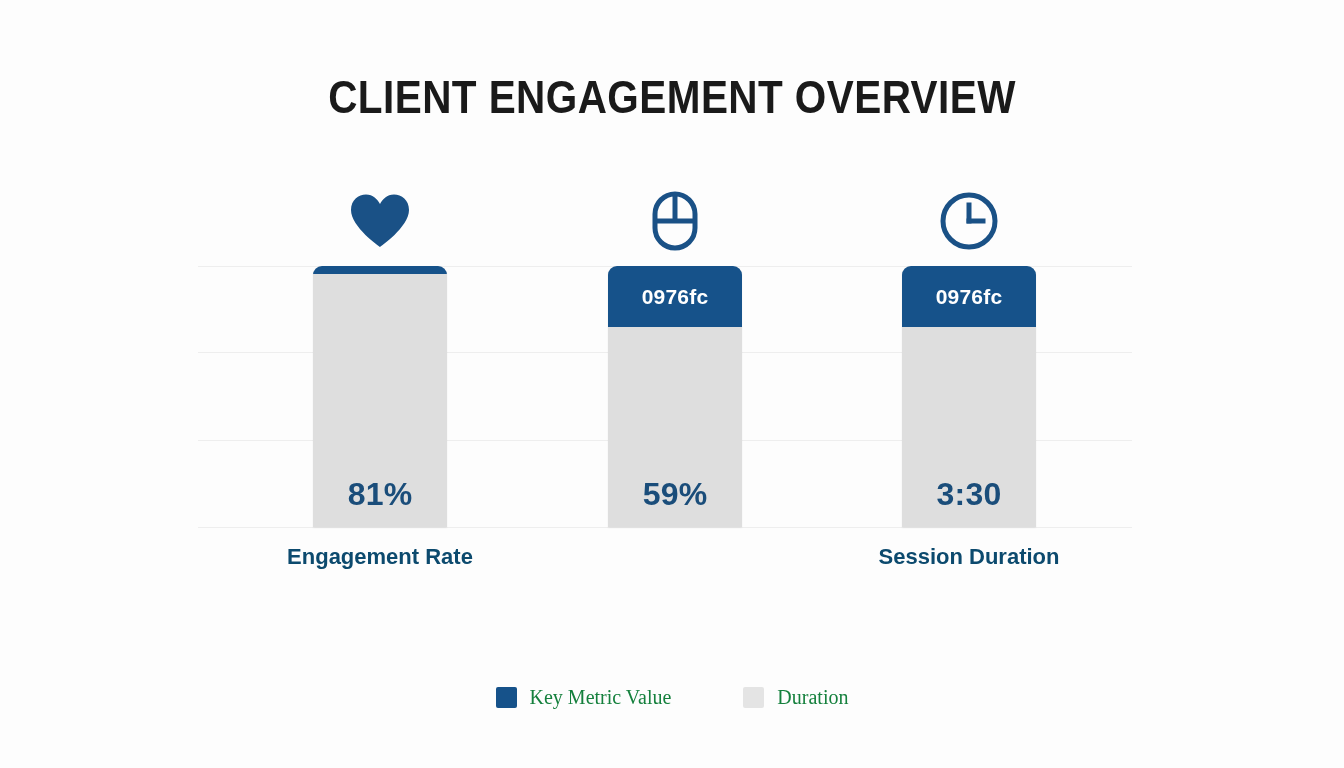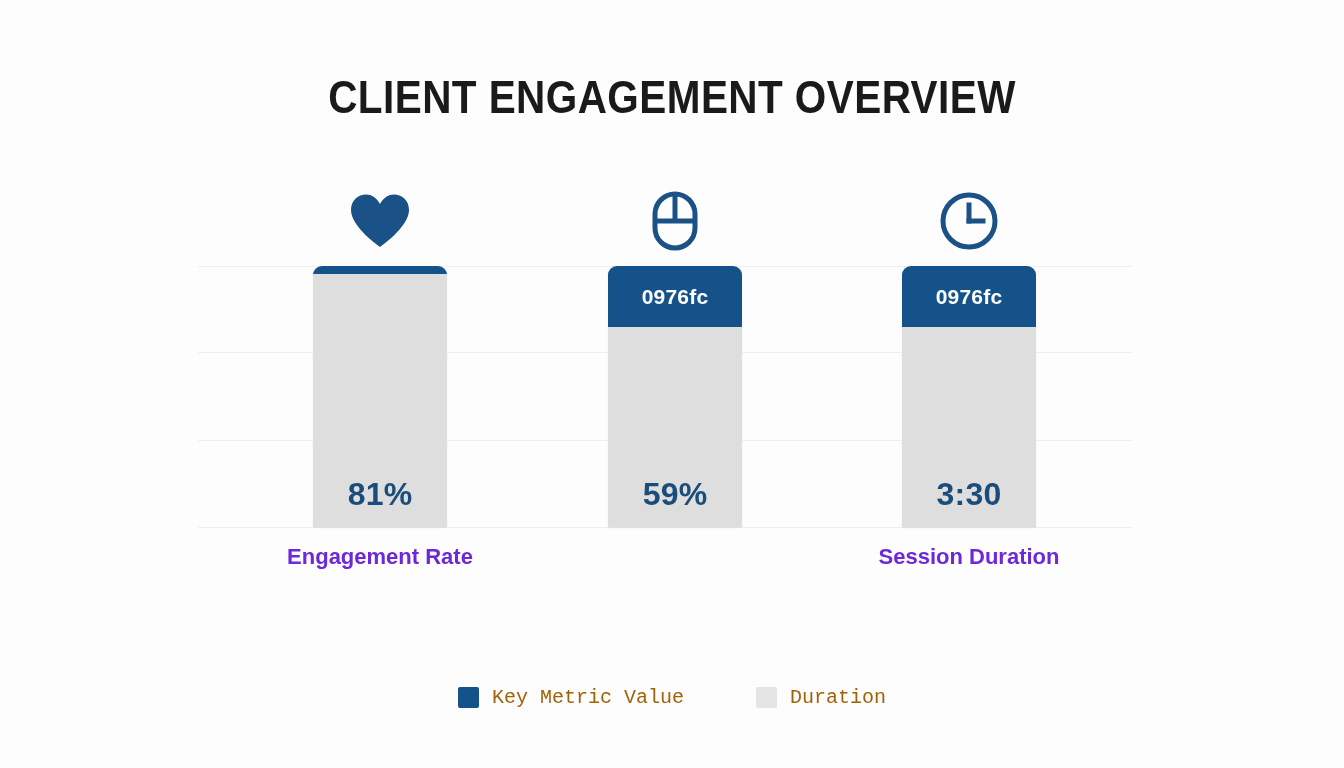--- a/index.html
+++ b/index.html
@@ -135,21 +135,21 @@
 
   .bar-category {
     position: absolute;
     top: 541px;
     left: -38px;
     width: 210px;
     text-align: center;
     font-family: "Liberation Sans", sans-serif;
     font-size: 22px;
     font-weight: bold;
-    color: #6d28d9;
+    color: #0c4a6e;
     line-height: 1.42;
   }
 
   
   .legend {
     position: absolute;
     top: 686px;
     left: 0;
     width: 1344px;
     display: flex;
@@ -162,23 +162,23 @@
     align-items: center;
     gap: 13px;
   }
   .legend-swatch {
     width: 21px;
     height: 21px;
     border-radius: 2px;
     flex: none;
   }
   .legend-label {
-    font-family: Liberation Mono, monospace;
+    font-family: Liberation Serif, serif;
     font-size: 20px;
-    color: #a16207;
+    color: #15803d;
     white-space: nowrap;
   }
 </style>
 </head>
 <body>
 
 <div id="chart-root">
 
   <div class="chart-title">CLIENT ENGAGEMENT OVERVIEW</div>
 

